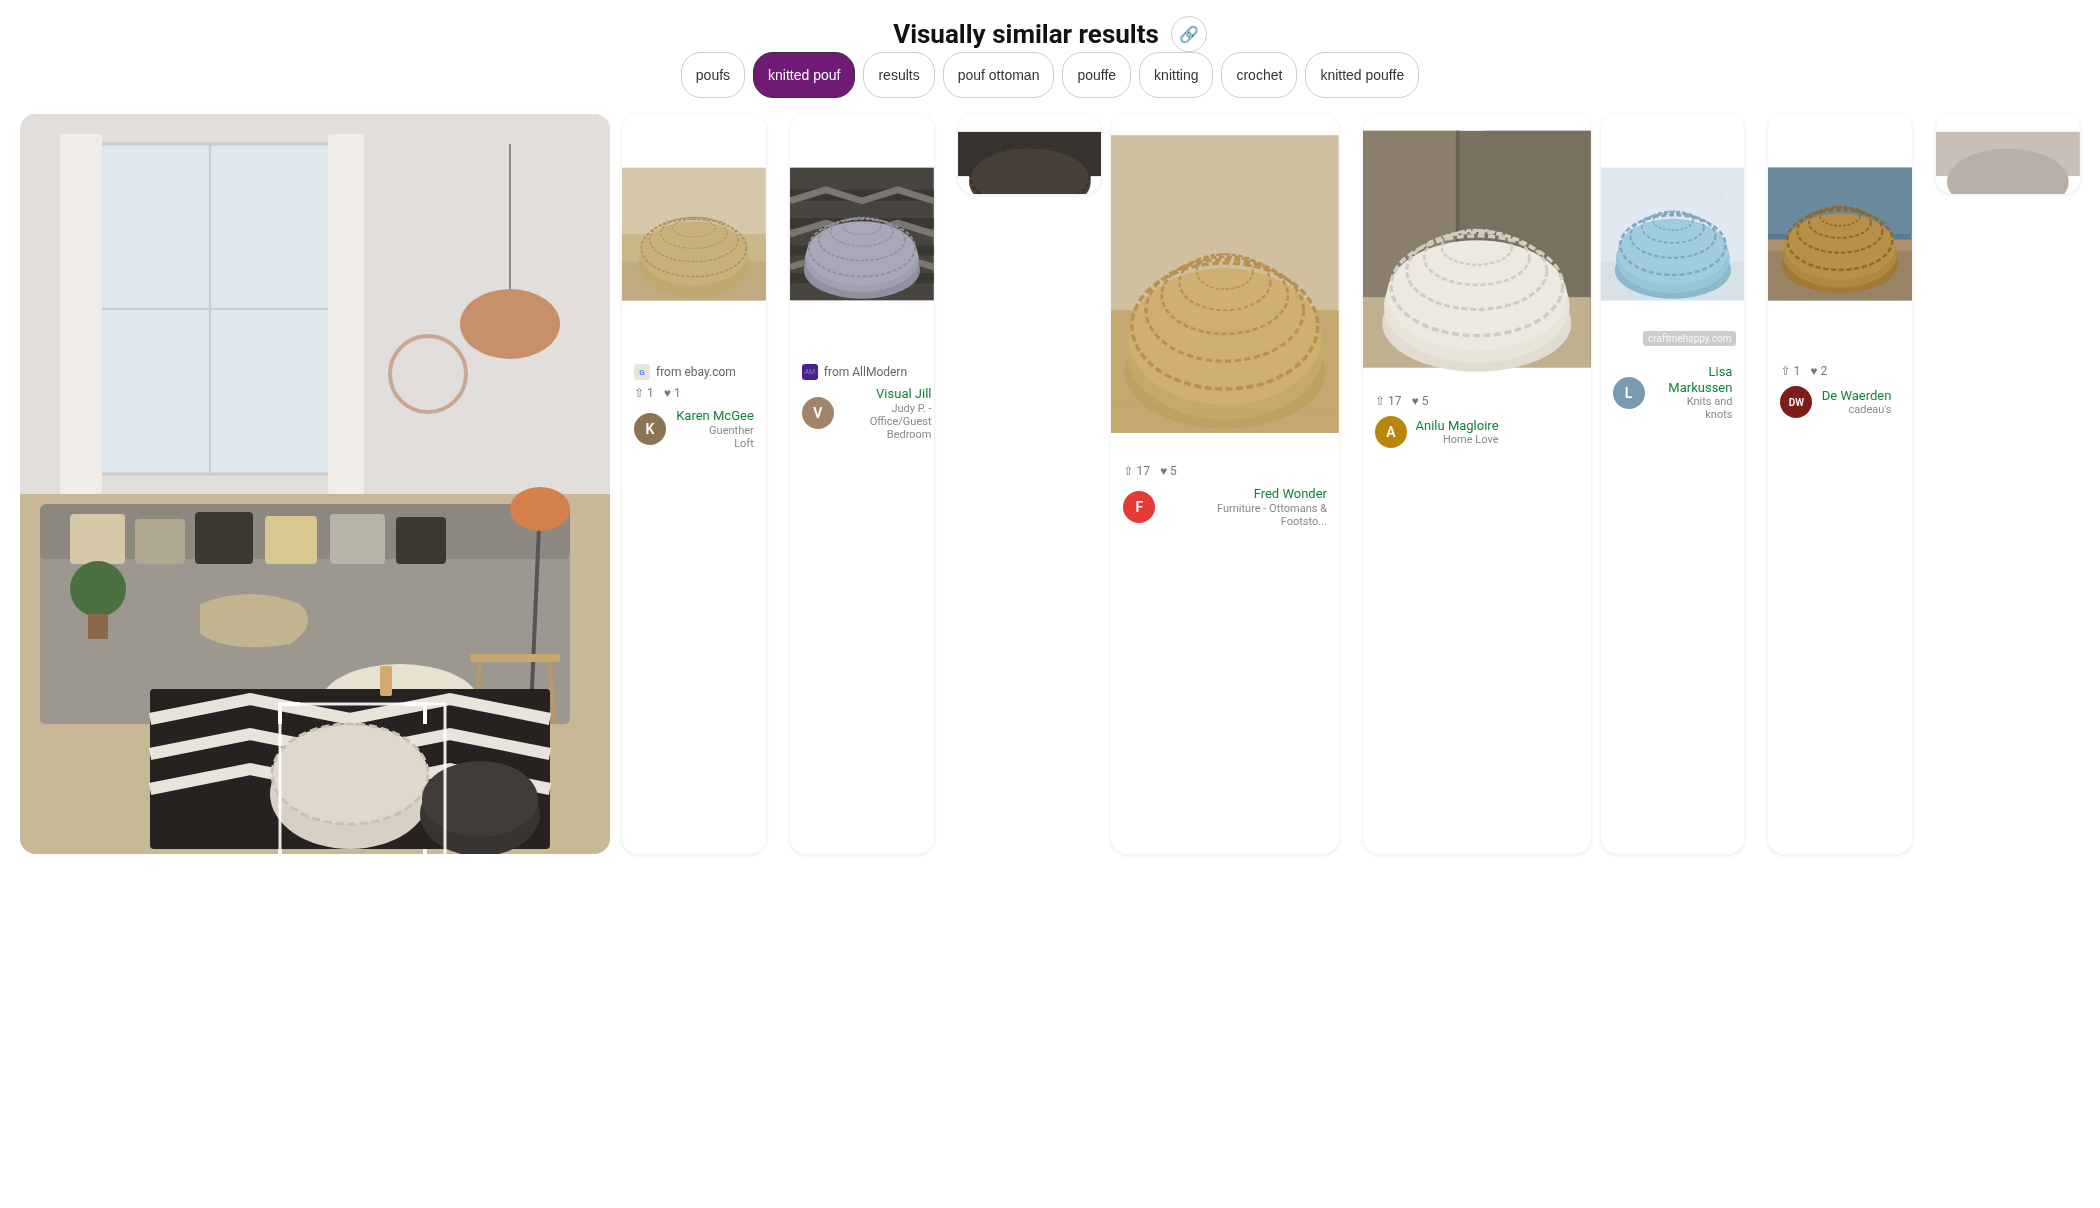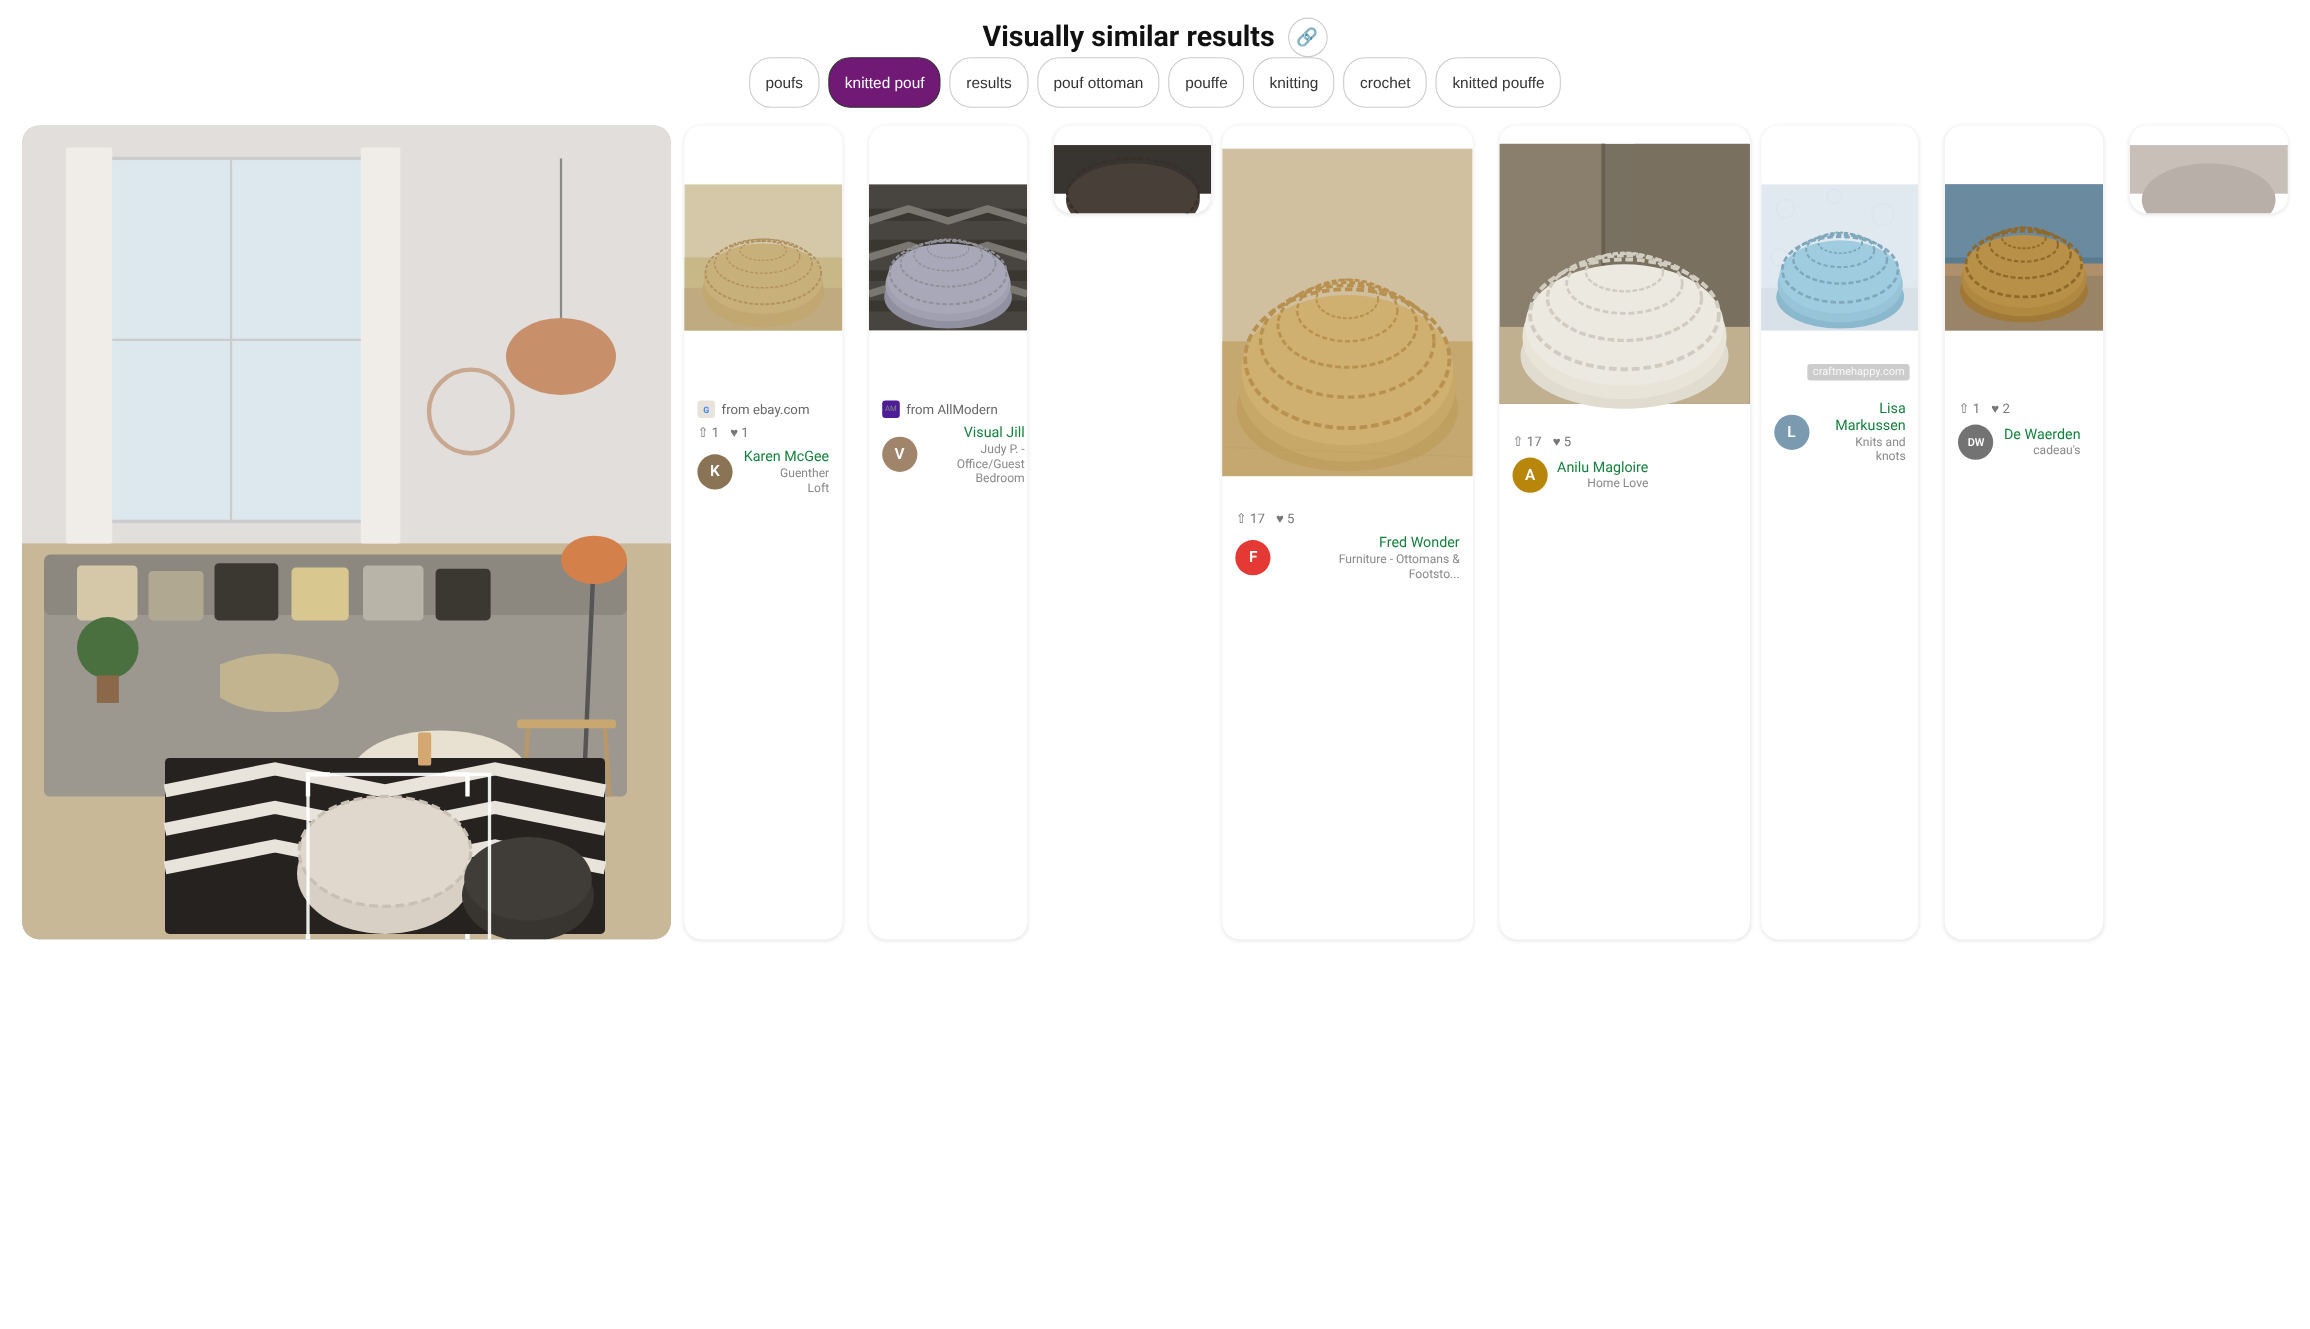--- a/index.html
+++ b/index.html
@@ -48,21 +48,21 @@
     .source-icon { width: 16px; height: 16px; border-radius: 3px; background: #e8e4dc; display: flex; align-items: center; justify-content: center; font-size: 9px; }
     .pin-stats { display: flex; gap: 10px; font-size: 12px; color: #777; margin-bottom: 8px; }
     .stat { display: flex; align-items: center; gap: 3px; }
     .pin-user { display: flex; align-items: center; gap: 8px; }
     .avatar { width: 32px; height: 32px; border-radius: 50%; background: #ccc; overflow: hidden; flex-shrink: 0; display: flex; align-items: center; justify-content: center; font-size: 14px; font-weight: 600; color: #fff; }
     .avatar.karen { background: #8B7355; }
     .avatar.visual { background: #A0856A; }
     .avatar.lisa { background: #7A9BAF; }
     .avatar.fred { background: #E53935; }
     .avatar.anilu { background: #B8860B; }
-    .avatar.de-waerden { background: #737373; }
+    .avatar.de-waerden { background: #7f1d1d; }
     .user-info { display: flex; flex-direction: column; }
     .user-name { font-size: 13px; font-weight: 400; color: #15803d; line-height: 1.2; }
     .user-board { font-size: 11px; color: #888; padding-left: 28px; }
 
     .watermark { position: absolute; bottom: 8px; right: 8px; font-size: 10px; color: rgba(255,255,255,0.85); background: rgba(0,0,0,0.2); padding: 2px 5px; border-radius: 3px; }
 
     .pin-img-wrapper { position: relative; }
 
     
     .partial { height: 80px; overflow: hidden; }

